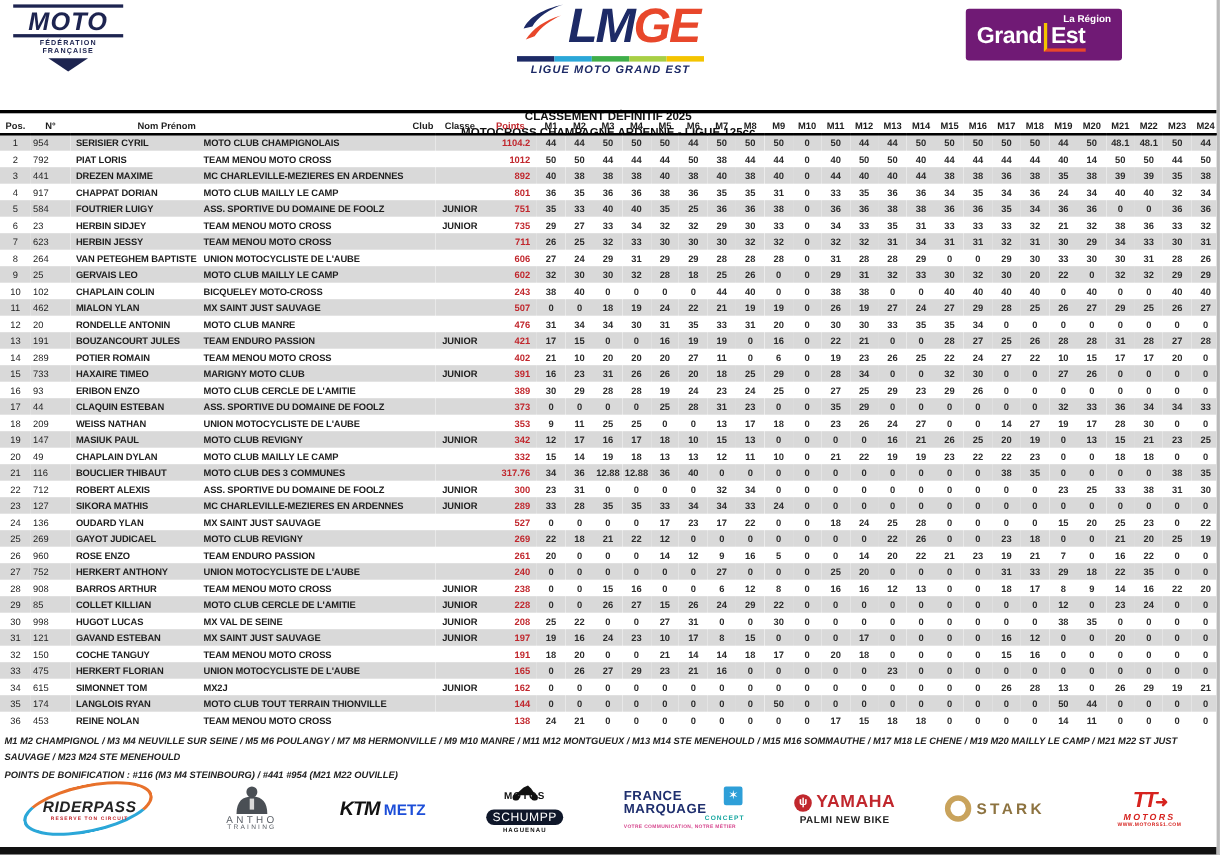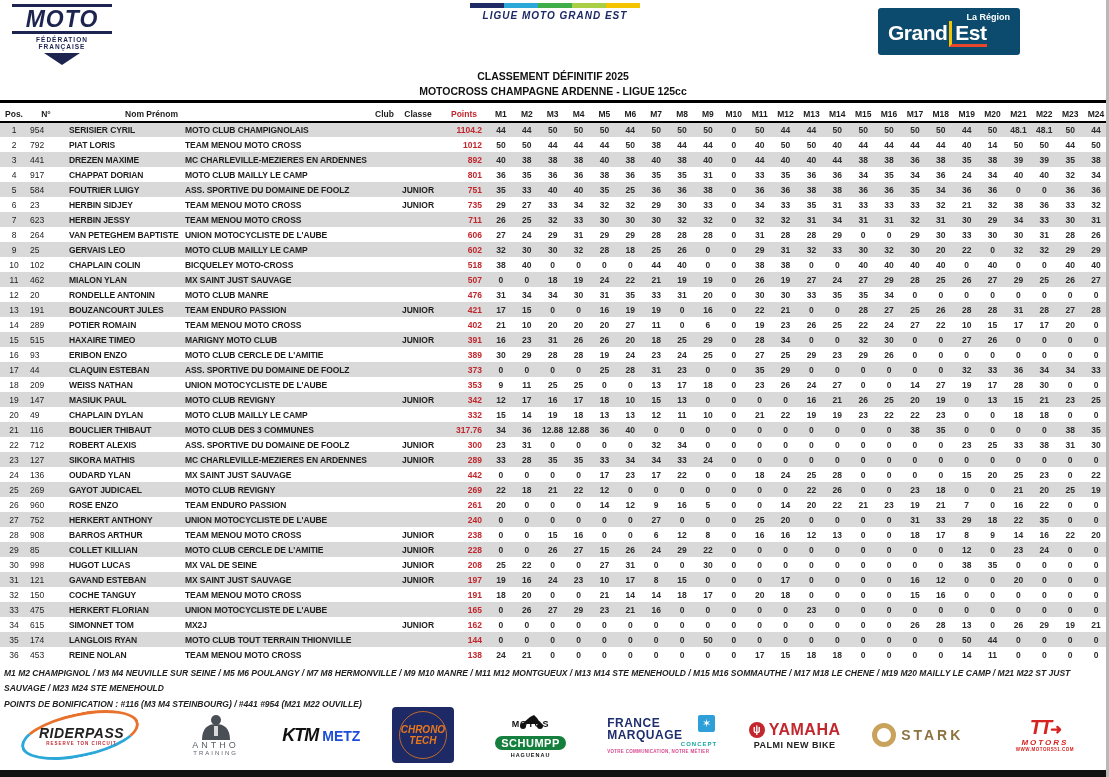--- a/index.html
+++ b/index.html
@@ -24,28 +24,28 @@
   .lmge { position:absolute; left:430px; top:2px; width:250px; text-align:center; }
   .lmge .word { font-size:44px; font-weight:900; font-style:italic; letter-spacing:-2px; line-height:44px; }
   .lmge .lm { color:#1d2a66; }
   .lmge .ge { color:#e8472b; }
   .lmge .swoosh { display:inline-block; vertical-align:top; margin-right:2px; }
   .lmge .bar { height:5px; width:170px; margin:1px auto 2px; display:flex; }
   .lmge .bar i { flex:1; }
   .lmge .tagline { font-size:10px; font-weight:800; font-style:italic; color:#1d2a66; letter-spacing:1px; }
 
   .region { position:absolute; left:878px; top:8px; width:142px; height:47px;
-            background:#0c4a6e; border-radius:3px; color:#fff; padding:4px 10px; }
+            background:#701a75; border-radius:3px; color:#fff; padding:4px 10px; }
   .region .small { font-size:9px; font-weight:600; text-align:right; }
   .region .big { font-size:21px; font-weight:900; letter-spacing:-0.5px; line-height:21px; }
   .region .big .est { border-left:3px solid #f4c400; padding-left:3px; margin-left:2px;
                       border-bottom:3px solid #e8472b; }
 
   .titles { position:absolute; left:0; top:70px; width:100%; text-align:center; color:#111; }
-  .titles .t1 { font-size:10.5px; font-weight:800; }
+  .titles .t1 { font-size:10.5px; font-weight:800;margin-top:30px; }
   .titles .t2 { font-size:10.5px; font-weight:800; margin-top:3px; }
 
   #topbar { position:absolute; top:100px; left:0; width:100%; height:3px; background:#000; }
 
   
   #tblwrap { position:absolute; top:106px; left:0; width:1109px; }
   table { width:1109px; border-collapse:collapse; table-layout:fixed; }
   th, td { font-size:8.5px; color:#1d1d1d; padding:0 2px; white-space:nowrap; overflow:hidden; }
   thead th { font-weight:800; border-bottom:2px solid #000; height:16px; }
   thead th.h-name, thead th.h-club { text-align:right; padding-left:5px; }
@@ -87,22 +87,22 @@
   .ktm .nm { font-size:18px; font-weight:900; font-style:italic; color:#111; letter-spacing:-1px; }
   .ktm .tg { display:inline; font-size:14px; font-weight:700; color:#1d4ed8; font-style:normal; margin-left:4px; }
 
   .chrono { width:62px; height:56px; background:#1d2a66; border-radius:4px;
             display:flex; flex-direction:column; align-items:center; justify-content:center; }
   .chrono .ring { position:absolute; width:48px; height:48px; border:1px solid #e8771d;
                   border-radius:50%; opacity:0.8; }
   .chrono .nm, .chrono .tg { font-size:10px; font-weight:900; font-style:italic; color:#e8771d; line-height:11px; }
 
   .schumpp { width:90px; color:#111; }
-  .schumpp .plate { background:#15803d; color:#fff; border-radius:7px; padding:1px 6px;
-                    font-size:11px; font-weight:700; letter-spacing:0.5px; display:inline-block; }
+  .schumpp .plate { background:#0f172a; color:#fff; border-radius:7px; padding:1px 6px;
+                    font-size:11px; font-weight:400; letter-spacing:0.5px; display:inline-block; }
   .schumpp .brand { position:absolute; top:6px; left:50%; transform:translateX(-50%);
                     font-size:9px; font-weight:900; color:#111; letter-spacing:1px; }
   .schumpp .tg { font-size:5.5px; font-weight:800; letter-spacing:1px; margin-top:1px; }
 
   .fmarq { width:110px; text-align:left; }
   .fmarq .l1 { font-size:12px; font-weight:700; color:#1f2f6e; letter-spacing:0.5px; line-height:12px; }
   .fmarq .sq { position:absolute; right:2px; top:-2px; width:17px; height:17px; background:#2e9fd8;
                border-radius:2px; color:#fff; font-size:11px; line-height:17px; text-align:center; }
   .fmarq .concept { font-size:6px; font-weight:800; color:#18a7a0; text-align:right; letter-spacing:1px; }
   .fmarq .tg { font-size:4.5px; font-weight:700; color:#d6488f; margin-top:2px; letter-spacing:0.3px; }
@@ -135,20 +135,28 @@
     <div class="ffm">
       <div class="moto">MOTO</div>
       <div class="fed">
         <span>FÉDÉRATION</span><br>
         <span>FRANÇAISE</span>
       </div>
       <div class="chev"></div>
     </div>
 
     <div class="lmge">
+      <div class="word">
+        <span class="swoosh">
+          <svg width="40" height="40" viewBox="0 0 40 40">
+            <path d="M38 2 C20 6 6 14 2 24 L10 22 C14 14 26 6 38 2 Z" fill="#1d2a66"></path>
+            <path d="M36 12 C22 16 10 24 4 34 L12 31 C17 23 27 16 36 12 Z" fill="#e8472b"></path>
+          </svg>
+        </span><span class="lm">LM</span><span class="ge">GE</span>
+      </div>
       <div class="bar">
         <i style="background:#1d2a66"></i>
           <i style="background:#2ba7d8"></i>
           <i style="background:#3fae49"></i>
           <i style="background:#a8cf45"></i>
           <i style="background:#f4c400"></i>
       </div>
       <div class="tagline">LIGUE MOTO GRAND EST</div>
     </div>
 
@@ -499,21 +507,21 @@
             <td class="c-m">32</td>
             <td class="c-m">29</td>
             <td class="c-m">29</td>
           </tr>
           <tr>
             <td class="c-pos">10</td>
             <td class="c-num">102</td>
             <td class="c-name">CHAPLAIN COLIN</td>
             <td class="c-club">BICQUELEY MOTO-CROSS</td>
             <td class="c-classe"></td>
-            <td class="c-points">518</td>
+            <td class="c-points">243</td>
             <td class="c-m">38</td>
             <td class="c-m">40</td>
             <td class="c-m">0</td>
             <td class="c-m">0</td>
             <td class="c-m">0</td>
             <td class="c-m">0</td>
             <td class="c-m">44</td>
             <td class="c-m">40</td>
             <td class="c-m">0</td>
             <td class="c-m">0</td>
@@ -655,21 +663,21 @@
             <td class="c-m">22</td>
             <td class="c-m">10</td>
             <td class="c-m">15</td>
             <td class="c-m">17</td>
             <td class="c-m">17</td>
             <td class="c-m">20</td>
             <td class="c-m">0</td>
           </tr>
           <tr class="shade">
             <td class="c-pos">15</td>
-            <td class="c-num">515</td>
+            <td class="c-num">733</td>
             <td class="c-name">HAXAIRE TIMEO</td>
             <td class="c-club">MARIGNY MOTO CLUB</td>
             <td class="c-classe">JUNIOR</td>
             <td class="c-points">391</td>
             <td class="c-m">16</td>
             <td class="c-m">23</td>
             <td class="c-m">31</td>
             <td class="c-m">26</td>
             <td class="c-m">26</td>
             <td class="c-m">20</td>
@@ -947,21 +955,21 @@
             <td class="c-m">0</td>
             <td class="c-m">0</td>
             <td class="c-m">0</td>
           </tr>
           <tr>
             <td class="c-pos">24</td>
             <td class="c-num">136</td>
             <td class="c-name">OUDARD YLAN</td>
             <td class="c-club">MX SAINT JUST SAUVAGE</td>
             <td class="c-classe"></td>
-            <td class="c-points">442</td>
+            <td class="c-points">527</td>
             <td class="c-m">0</td>
             <td class="c-m">0</td>
             <td class="c-m">0</td>
             <td class="c-m">0</td>
             <td class="c-m">17</td>
             <td class="c-m">23</td>
             <td class="c-m">17</td>
             <td class="c-m">22</td>
             <td class="c-m">0</td>
             <td class="c-m">0</td>
@@ -1388,25 +1396,20 @@
         <rect x="15" y="12" width="4" height="10" fill="#d9d9d9"></rect>
       </svg>
       <div class="nm">ANTHO</div>
       <div class="tg">TRAINING</div>
     </div>
 
     <div class="sp ktm">
       <span class="nm">KTM</span><span class="tg">METZ</span>
     </div>
 
-    <div class="sp chrono">
-      <div class="ring"></div>
-      <div class="nm">CHRONO</div>
-      <div class="tg">TECH</div>
-    </div>
 
     <div class="sp schumpp">
       <svg width="30" height="16" viewBox="0 0 30 16">
         <circle cx="7" cy="13" r="3" fill="#111"></circle>
         <circle cx="24" cy="13" r="3" fill="#111"></circle>
         <path d="M6 11 L14 4 L18 2 L21 5 L25 11 Z" fill="#111"></path>
       </svg>
       <div class="brand">MOTOS</div>
       <div class="plate">SCHUMPP</div>
       <div class="tg">HAGUENAU</div>

